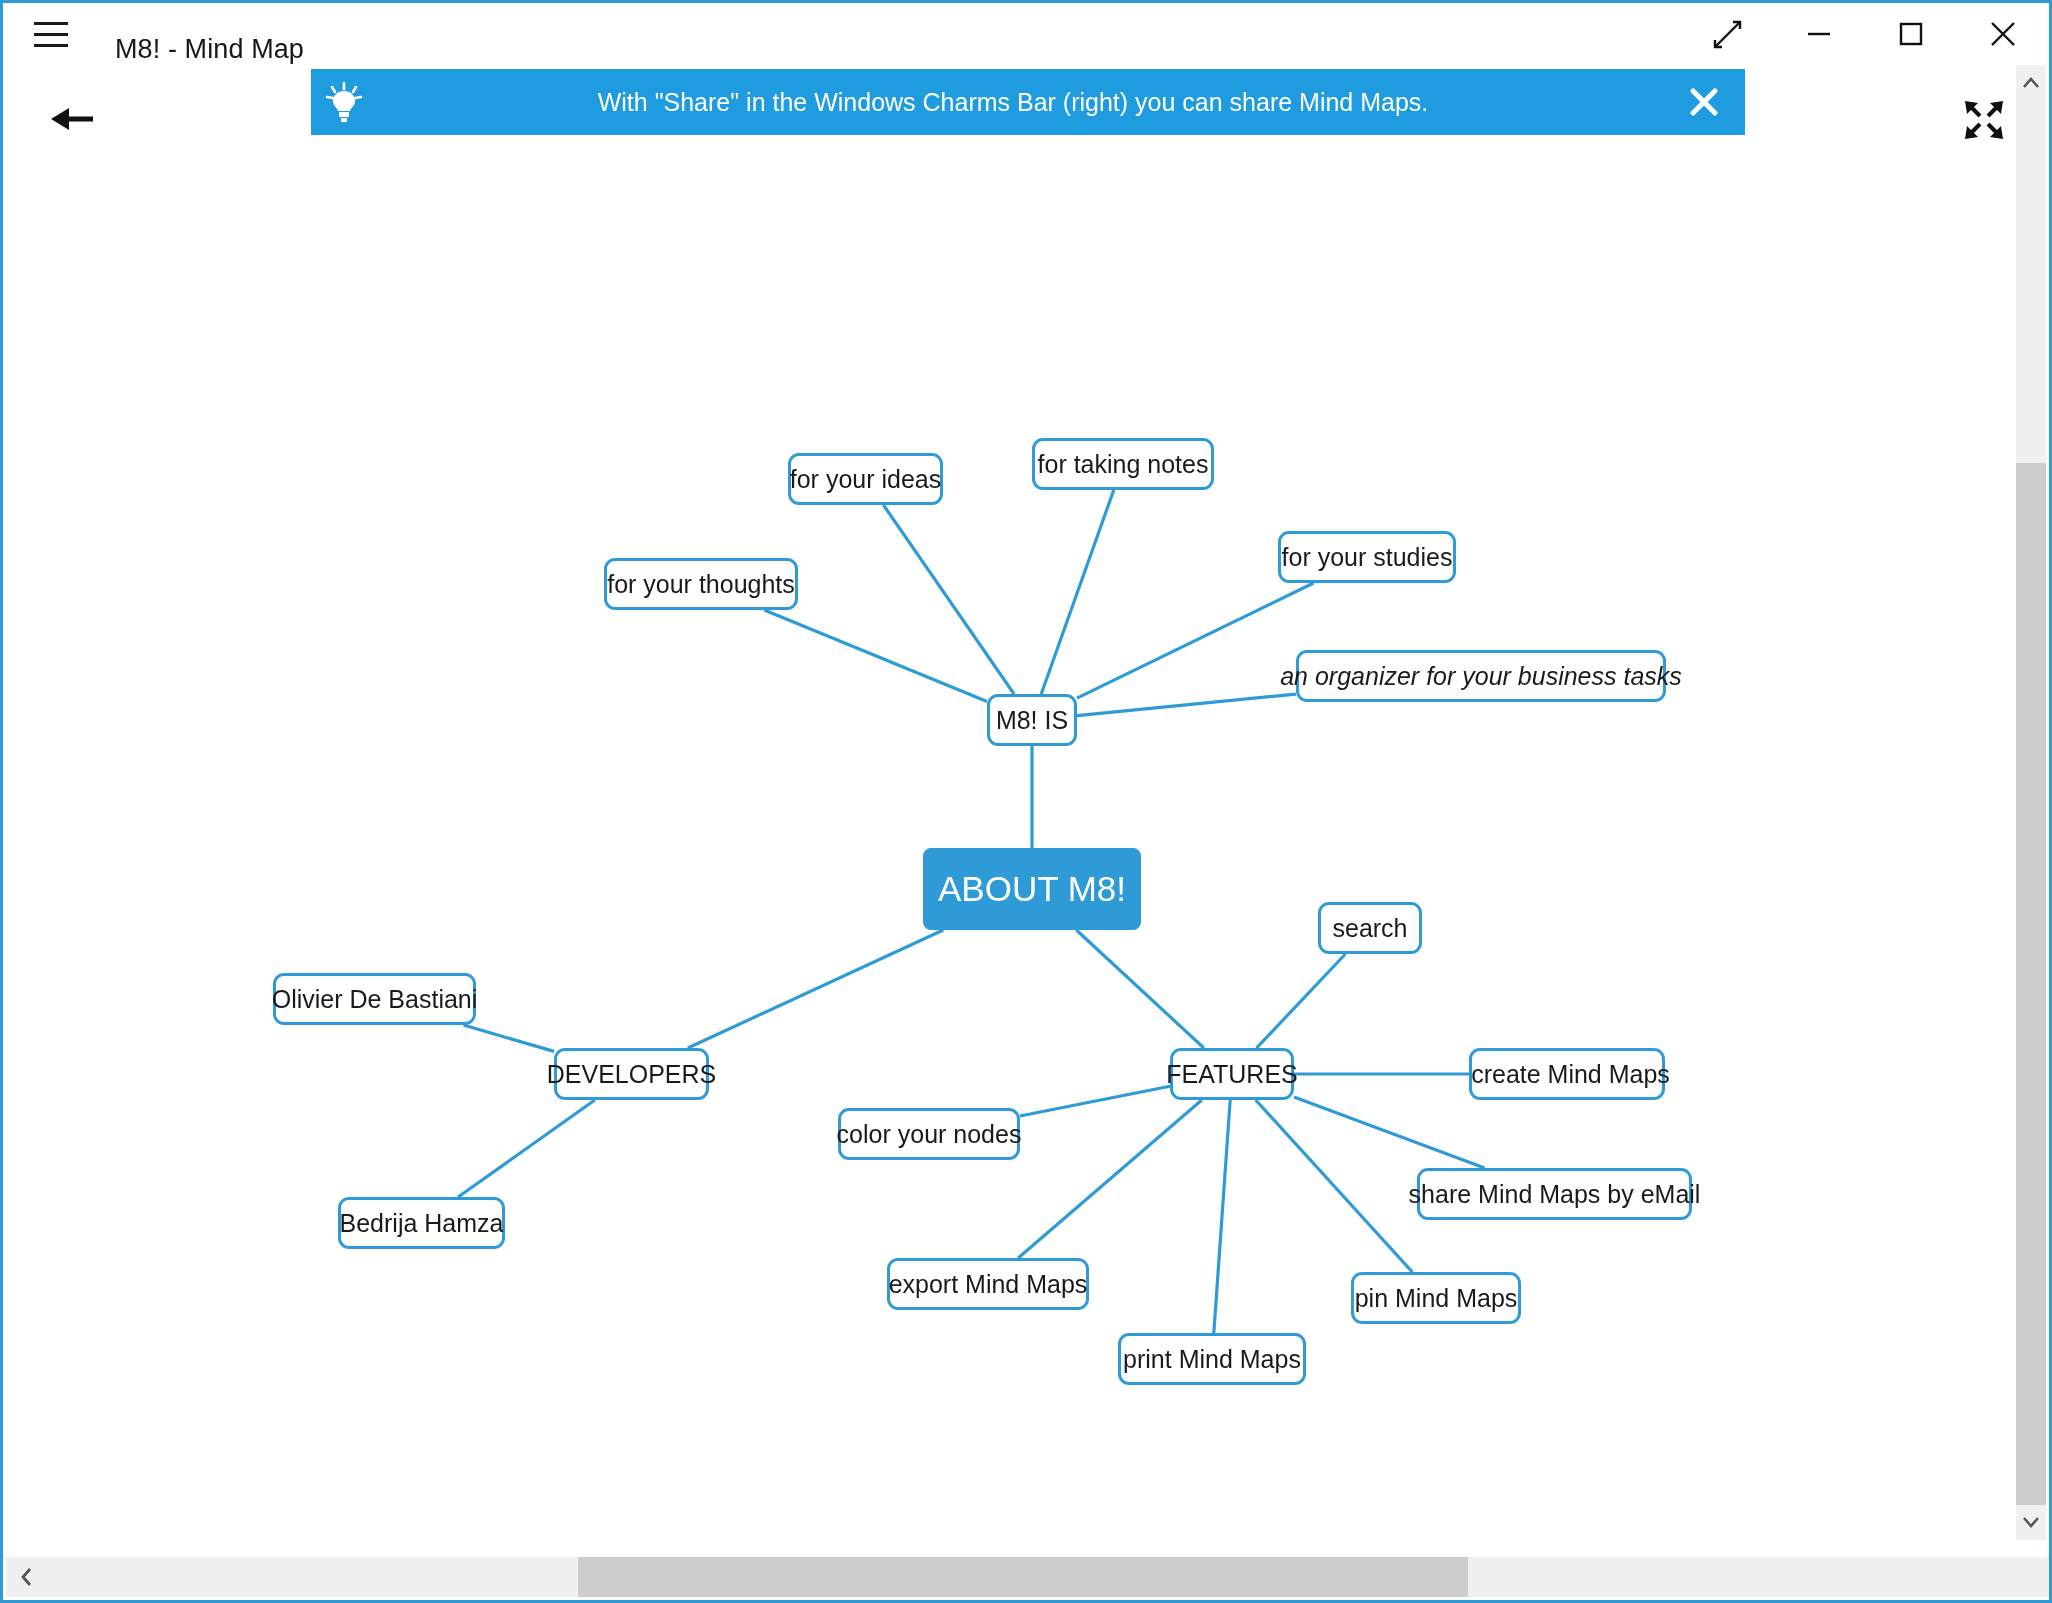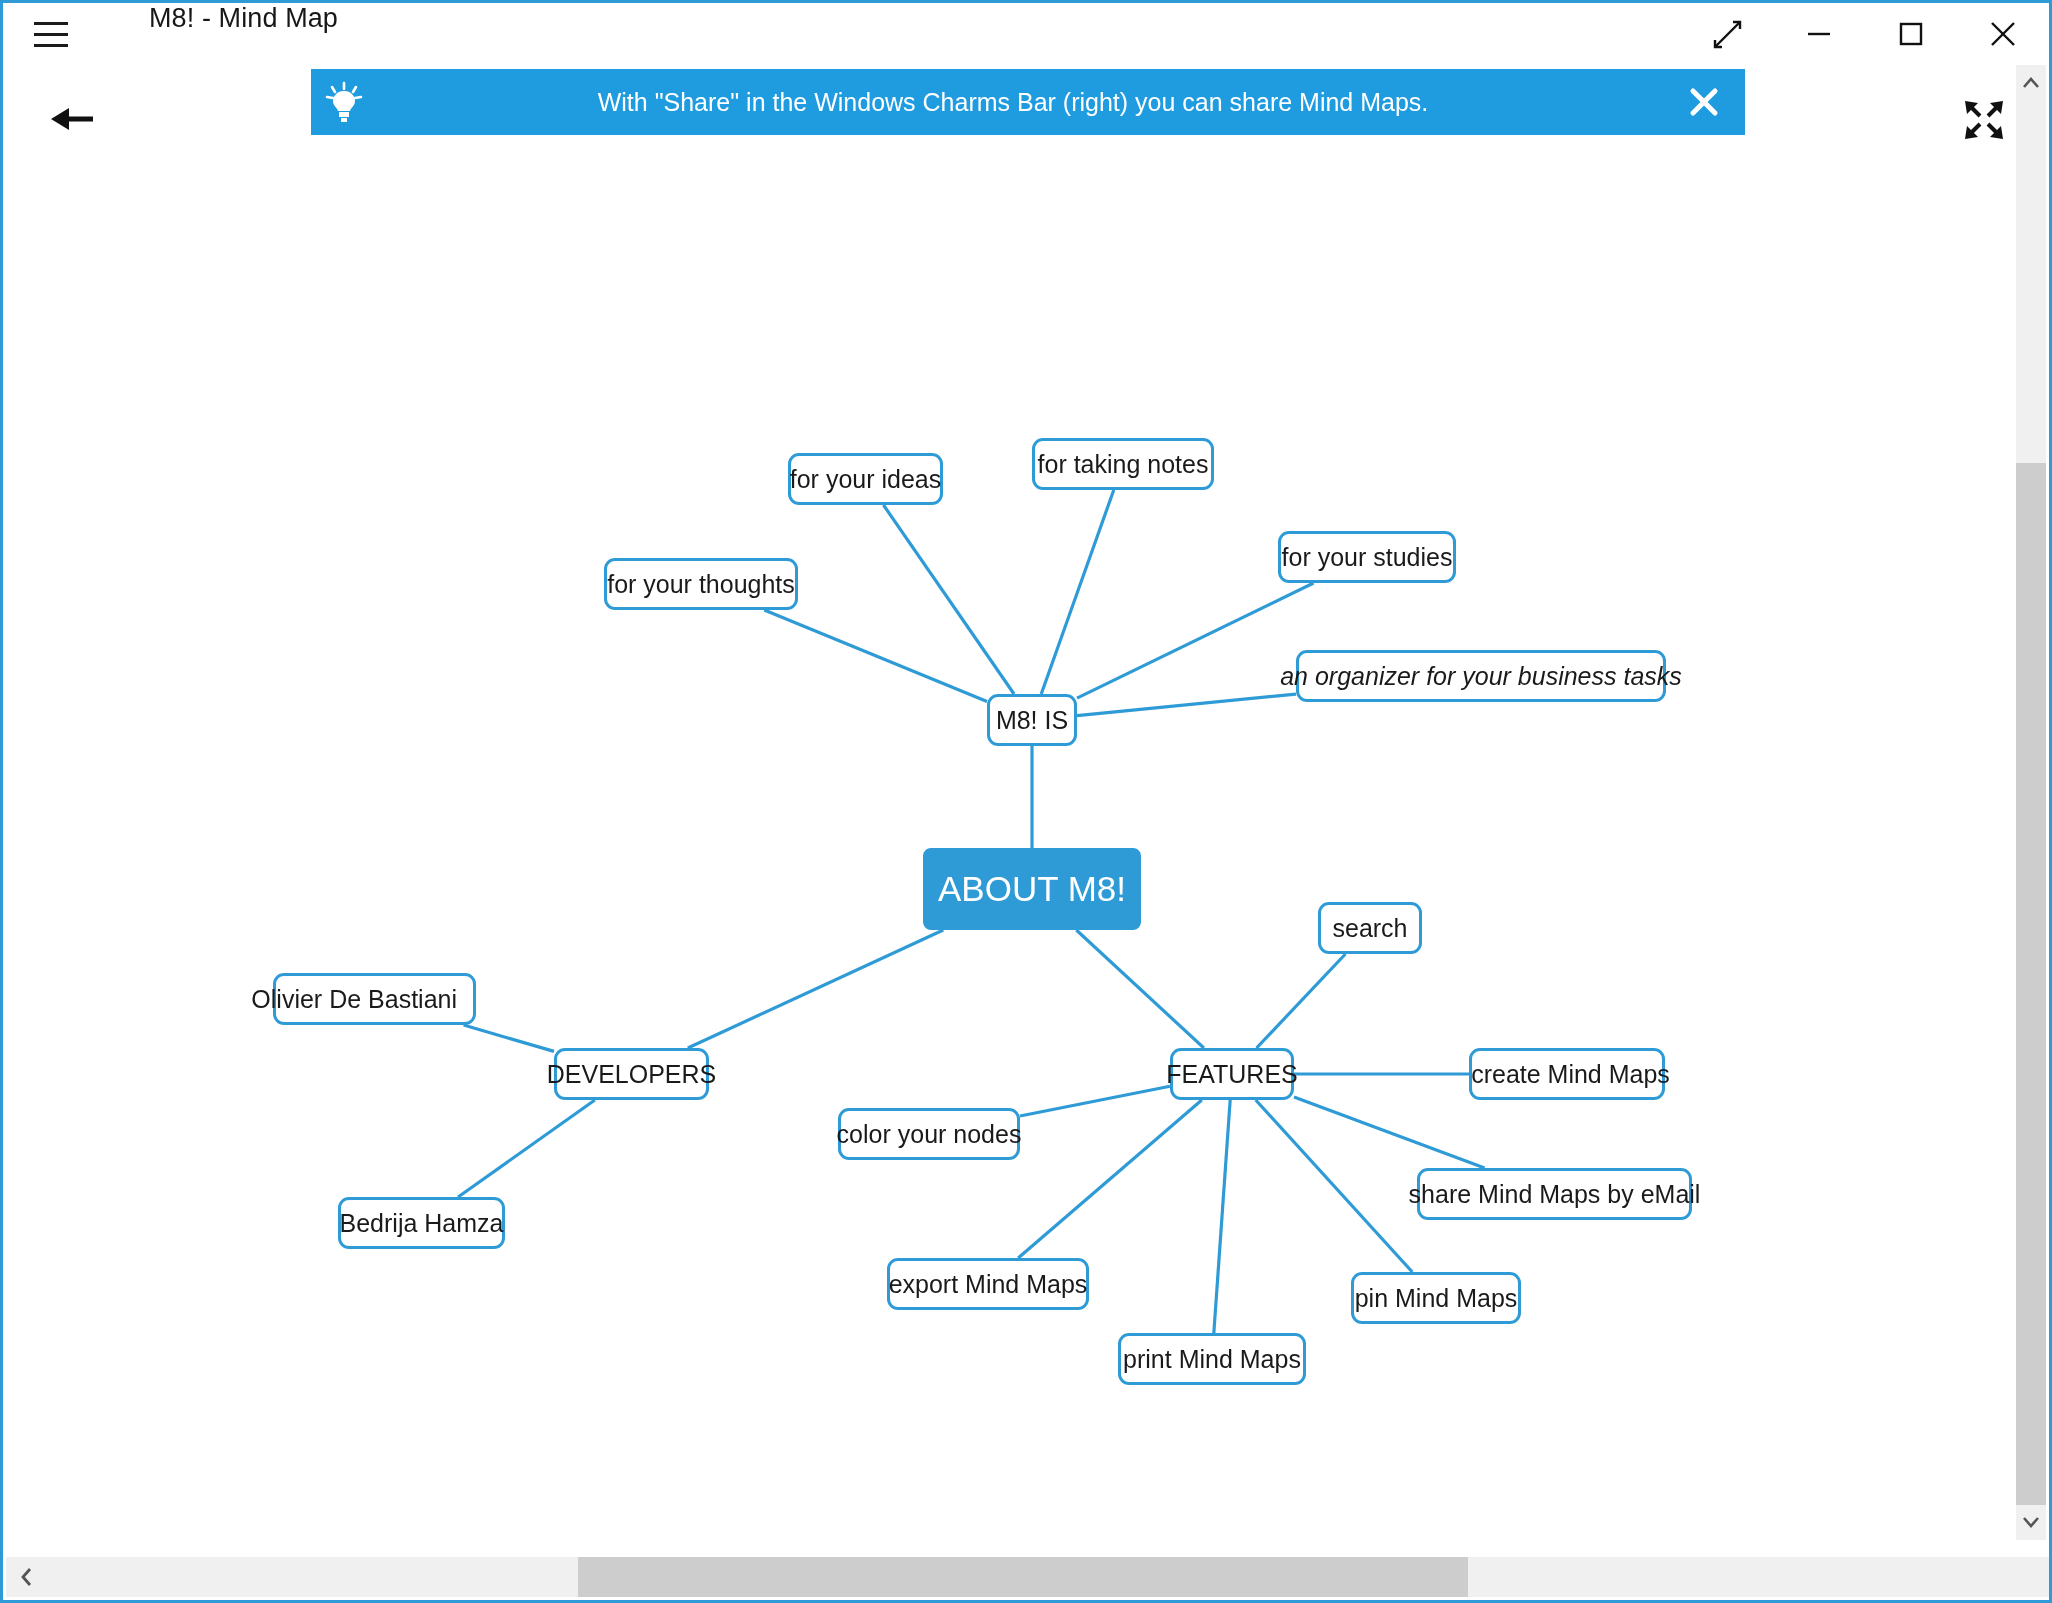--- a/index.html
+++ b/index.html
@@ -28,22 +28,21 @@
   }
 
   
   #title-bar {
     position: absolute;
     left: 0; top: 0;
     width: 2046px;
     height: 62px;
     background: #ffffff;
     display: flex;
-    align-items: flex-start;
-    gap: 34px;
+    align-items: flex-end;
   }
   #hamburger-button {
     width: 64px;
     height: 62px;
     margin-left: 16px;
     display: flex;
     flex-direction: column;
     align-items: center;
     justify-content: center;
     cursor: pointer;
@@ -330,21 +329,21 @@
         </div>
         <div class="node" style="left: 1272px; top: 466px; width: 178px; height: 52px;">
           <span>for your studies</span>
         </div>
         <div class="node" style="left: 1290px; top: 585px; width: 370px; height: 52px; font-style: italic;">
           <span>an organizer for your business tasks</span>
         </div>
         <div class="node" style="left: 548px; top: 983px; width: 155px; height: 52px;">
           <span>DEVELOPERS</span>
         </div>
-        <div class="node" style="left: 267px; top: 908px; width: 203px; height: 52px; justify-content: flex-end;">
+        <div class="node" style="left: 267px; top: 908px; width: 203px; height: 52px;">
           <span>Olivier De Bastiani</span>
         </div>
         <div class="node" style="left: 332px; top: 1132px; width: 167px; height: 52px;">
           <span>Bedrija Hamza</span>
         </div>
         <div class="node" style="left: 1164px; top: 983px; width: 124px; height: 52px; text-align: right;">
           <span>FEATURES</span>
         </div>
         <div class="node" style="left: 1312px; top: 837px; width: 104px; height: 52px;">
           <span>search</span>

